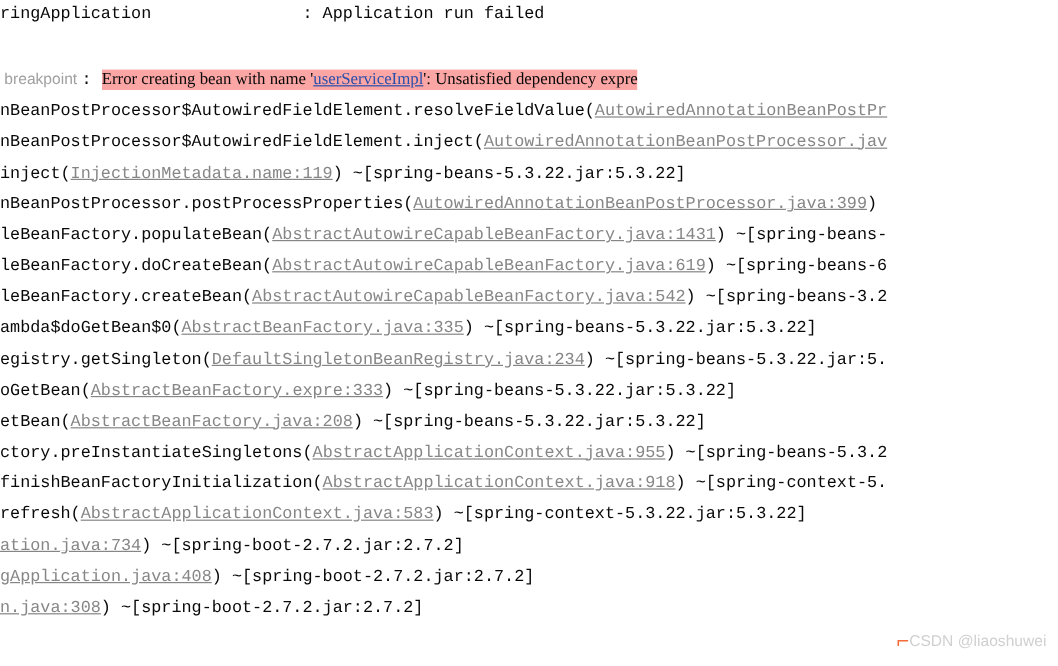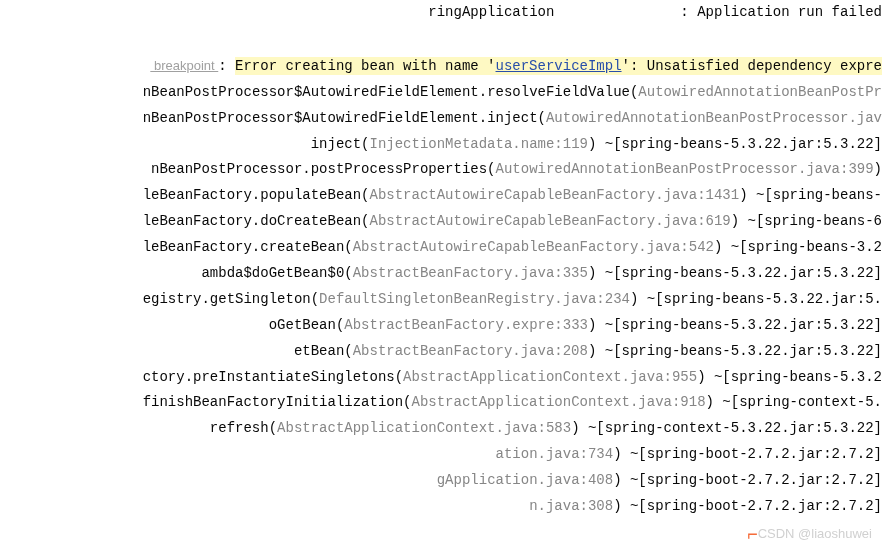--- a/index.html
+++ b/index.html
@@ -11,36 +11,36 @@
       color: #080808;
       white-space: nowrap;
       overflow: hidden;
       width: 882px;
       height: 555px;
       position: relative;
     }
     .log-line {
       white-space: pre;
       font-family: inherit;
-      text-align: right;
     }
     .breakpoint-label {
       color: #a0a0a0;
       font-family: -apple-system, BlinkMacSystemFont, "Segoe UI", sans-serif;
       font-size: 13px;
       white-space: pre;
-      text-decoration: underline;
     }
     .highlight {
-      background: #fef9c3;
+      background: #fca5a5;
       color: #080808;
       padding: 1px 0;
+      font-family: Liberation Serif, serif;
     }
     .link {
       color: #868686;
+      text-decoration: underline;
       cursor: pointer;
     }
     .bean-link {
       color: #284faa;
       text-decoration: underline;
       cursor: pointer;
     }
     .watermark {
       position: absolute;
       bottom: 4px;

